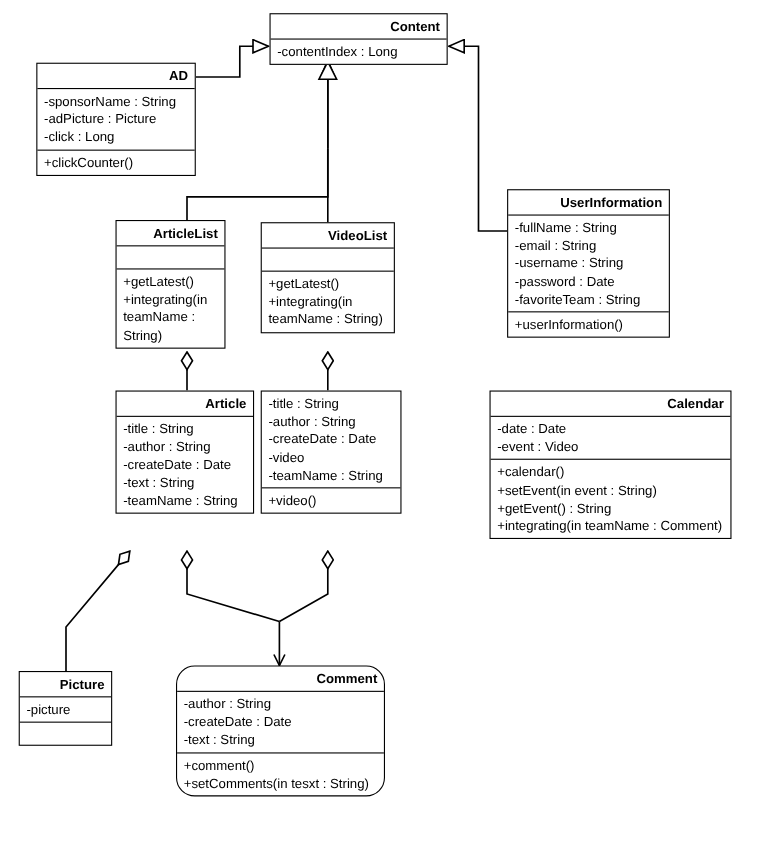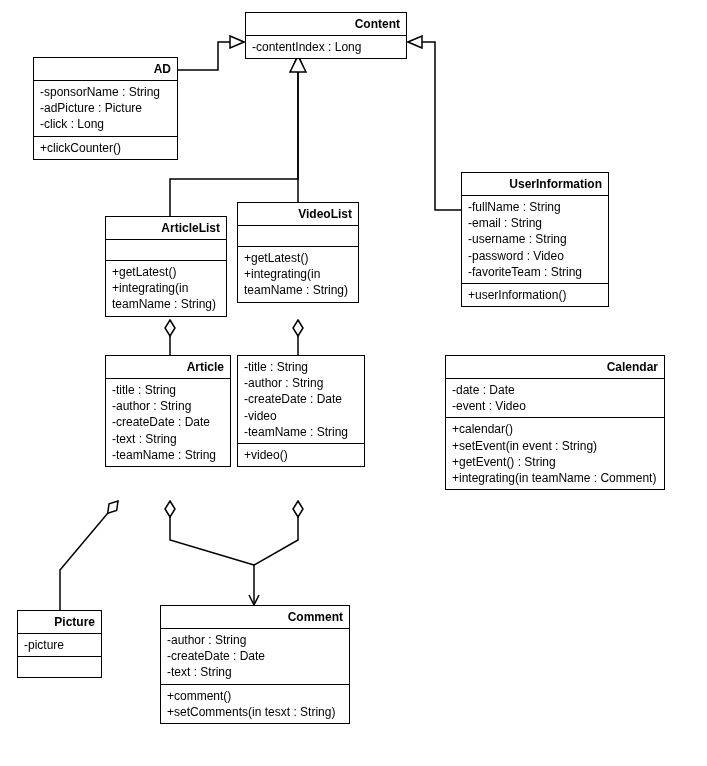--- a/index.html
+++ b/index.html
@@ -91,21 +91,21 @@
   <div class="uml-section">
     <div>-sponsorName : String</div>
     <div>-adPicture : Picture</div>
     <div>-click : Long</div>
   </div>
   <div class="uml-section">
     <div>+clickCounter()</div>
   </div>
 </div>
 
-<div class="uml-class" style="left:105px; top:216px; width:122px;">
+<div class="uml-class" style="left:105px; top:200px; width:100px;">
   <div class="uml-title">ArticleList</div>
   <div class="uml-section" style="min-height:14px;"></div>
   <div class="uml-section">
     <div>+getLatest()</div>
     <div>+integrating(in</div>
     <div>teamName : String)</div>
   </div>
 </div>
 
 <div class="uml-class" style="left:237px; top:202px; width:122px;">
@@ -117,21 +117,21 @@
     <div>teamName : String)</div>
   </div>
 </div>
 
 <div class="uml-class" style="left:461px; top:172px; width:148px;">
   <div class="uml-title">UserInformation</div>
   <div class="uml-section">
     <div>-fullName : String</div>
     <div>-email : String</div>
     <div>-username : String</div>
-    <div>-password : Video</div>
+    <div>-password : Date</div>
     <div>-favoriteTeam : String</div>
   </div>
   <div class="uml-section">
     <div>+userInformation()</div>
   </div>
 </div>
 
 <div class="uml-class" style="left:105px; top:355px; width:126px;">
   <div class="uml-title">Article</div>
   <div class="uml-section">
@@ -169,21 +169,21 @@
     <div>+integrating(in teamName : Comment)</div>
   </div>
 </div>
 
 <div class="uml-class" style="left:17px; top:610px; width:85px;">
   <div class="uml-title">Picture</div>
   <div class="uml-section"><span>-picture</span></div>
   <div class="uml-section" style="min-height:14px;"></div>
 </div>
 
-<div class="uml-class" style="left:160px; top:605px; width:190px;">
+<div class="uml-class" style="left:160px; top:605px; width:190px;border-radius:17px;">
   <div class="uml-title">Comment</div>
   <div class="uml-section">
     <div>-author : String</div>
     <div>-createDate : Date</div>
     <div>-text : String</div>
   </div>
   <div class="uml-section">
     <div>+comment()</div>
     <div>+setComments(in tesxt : String)</div>
   </div>

